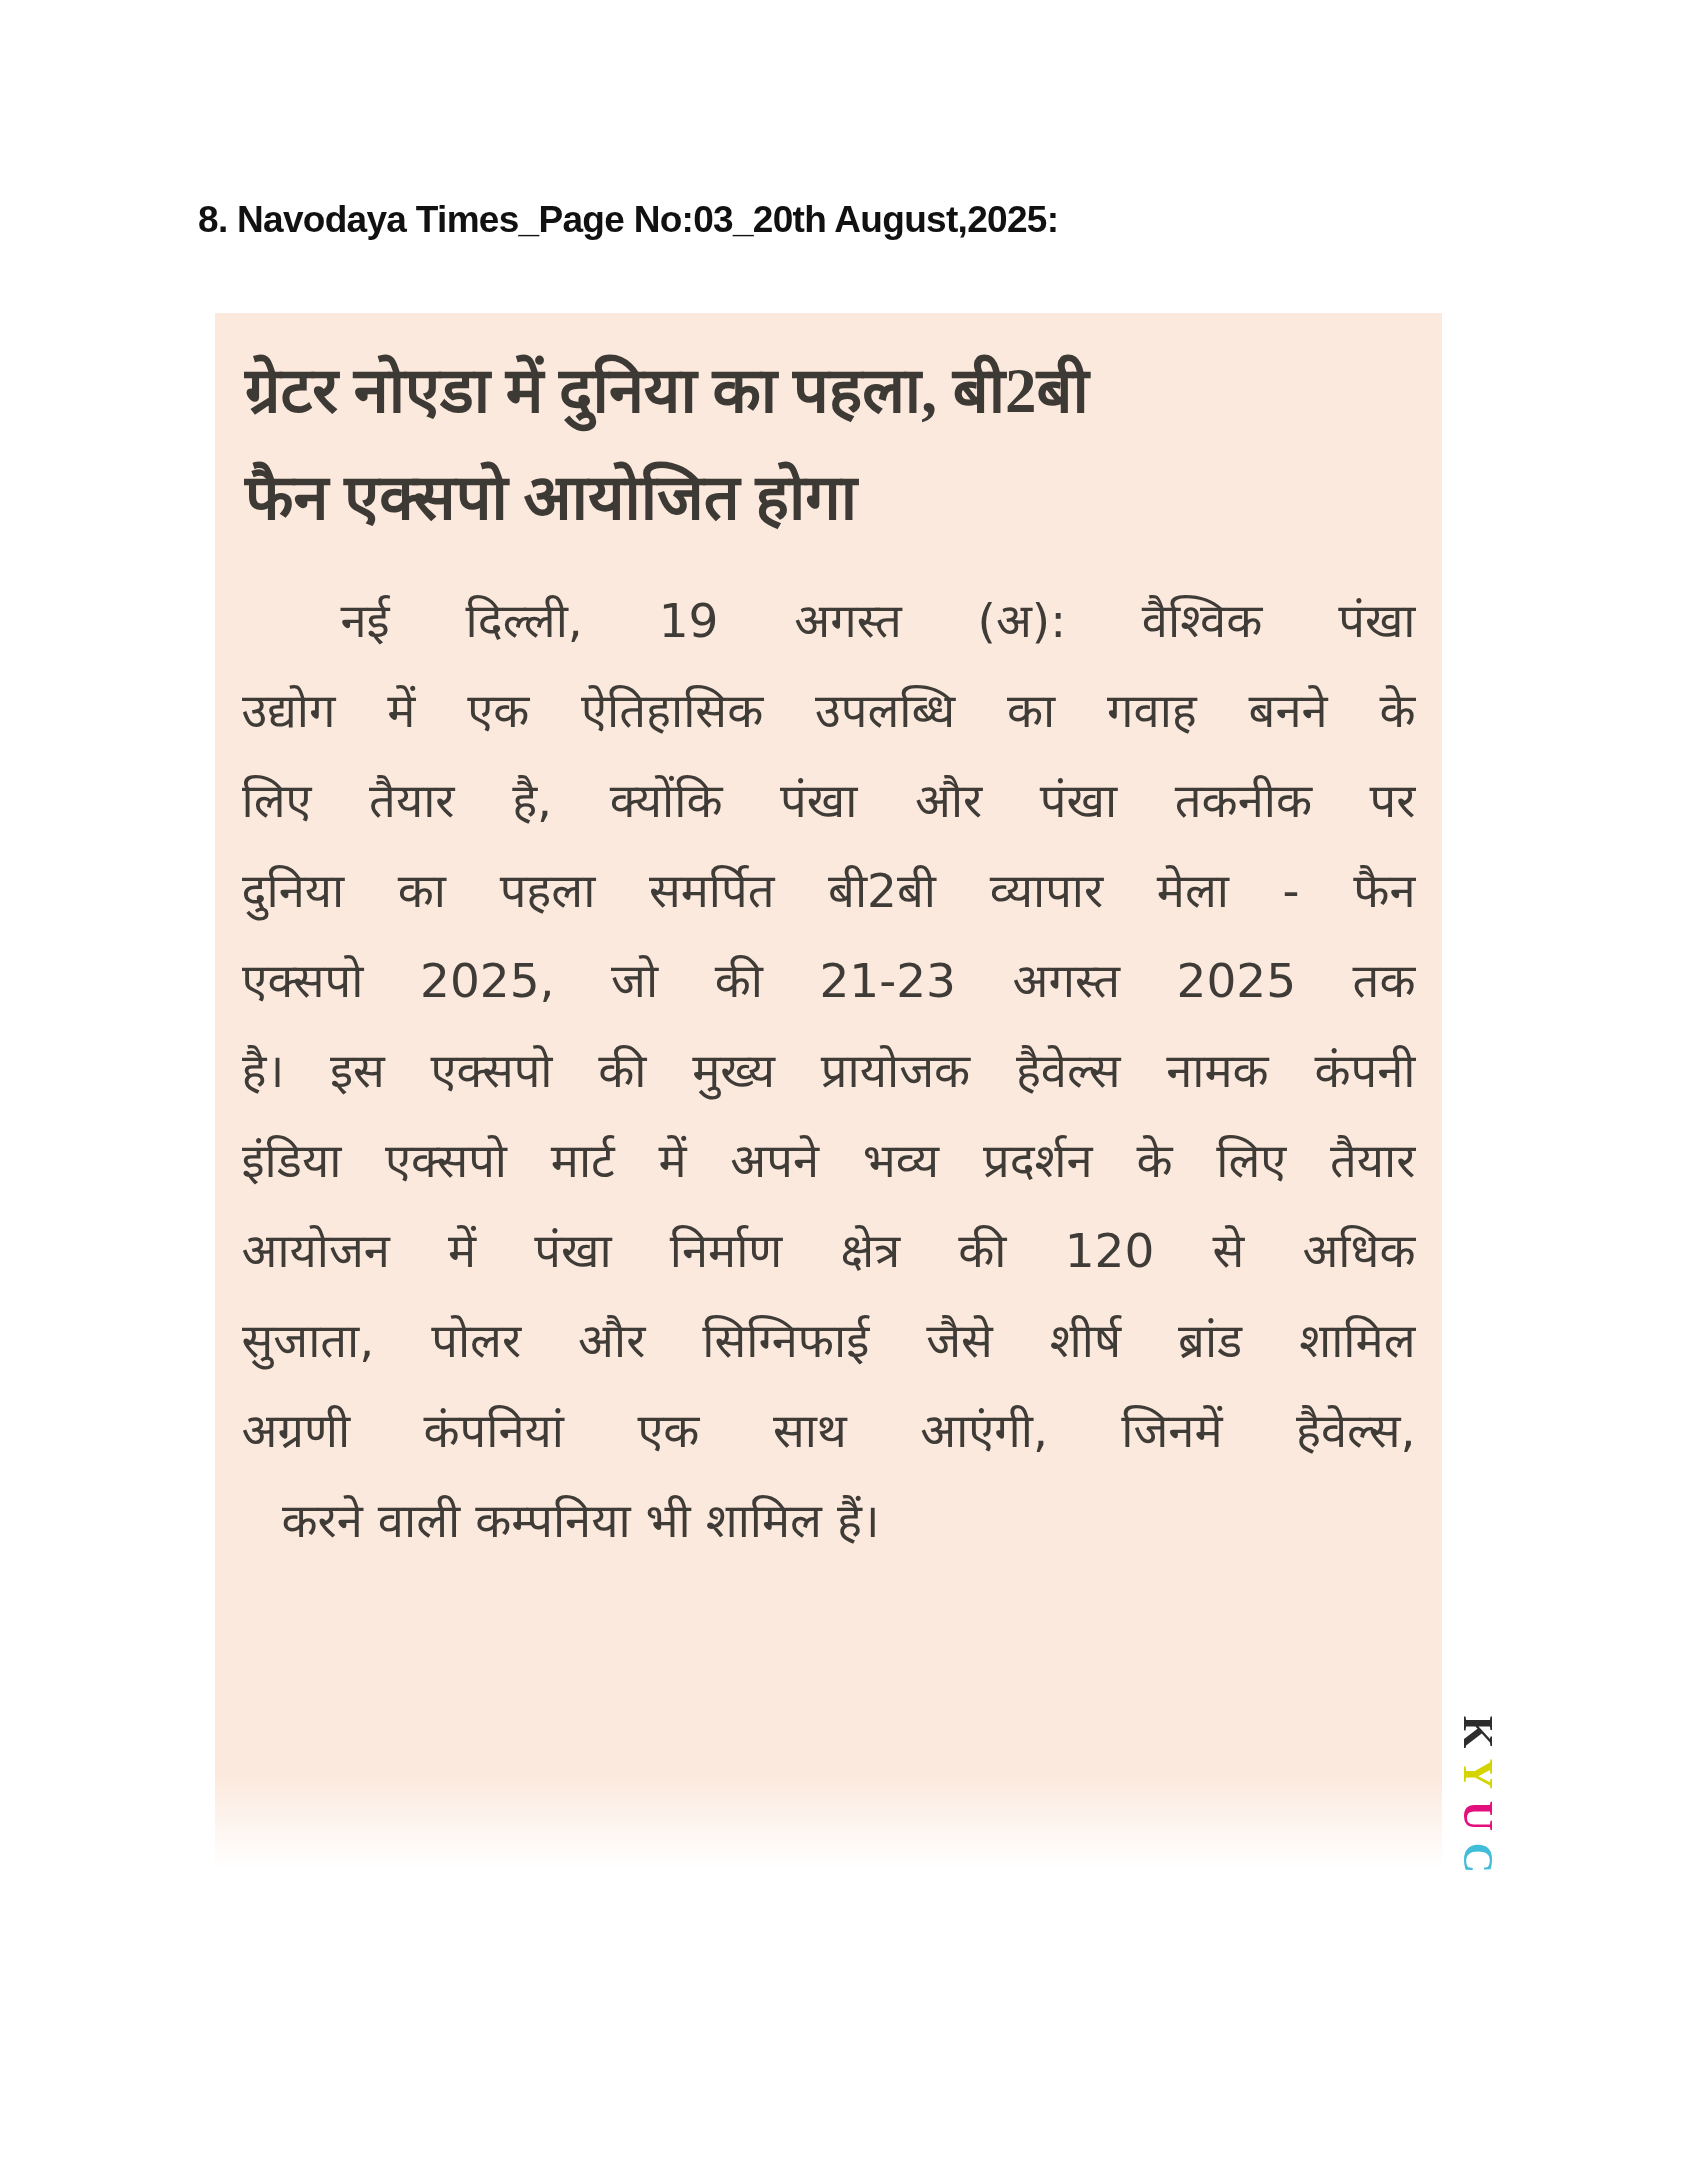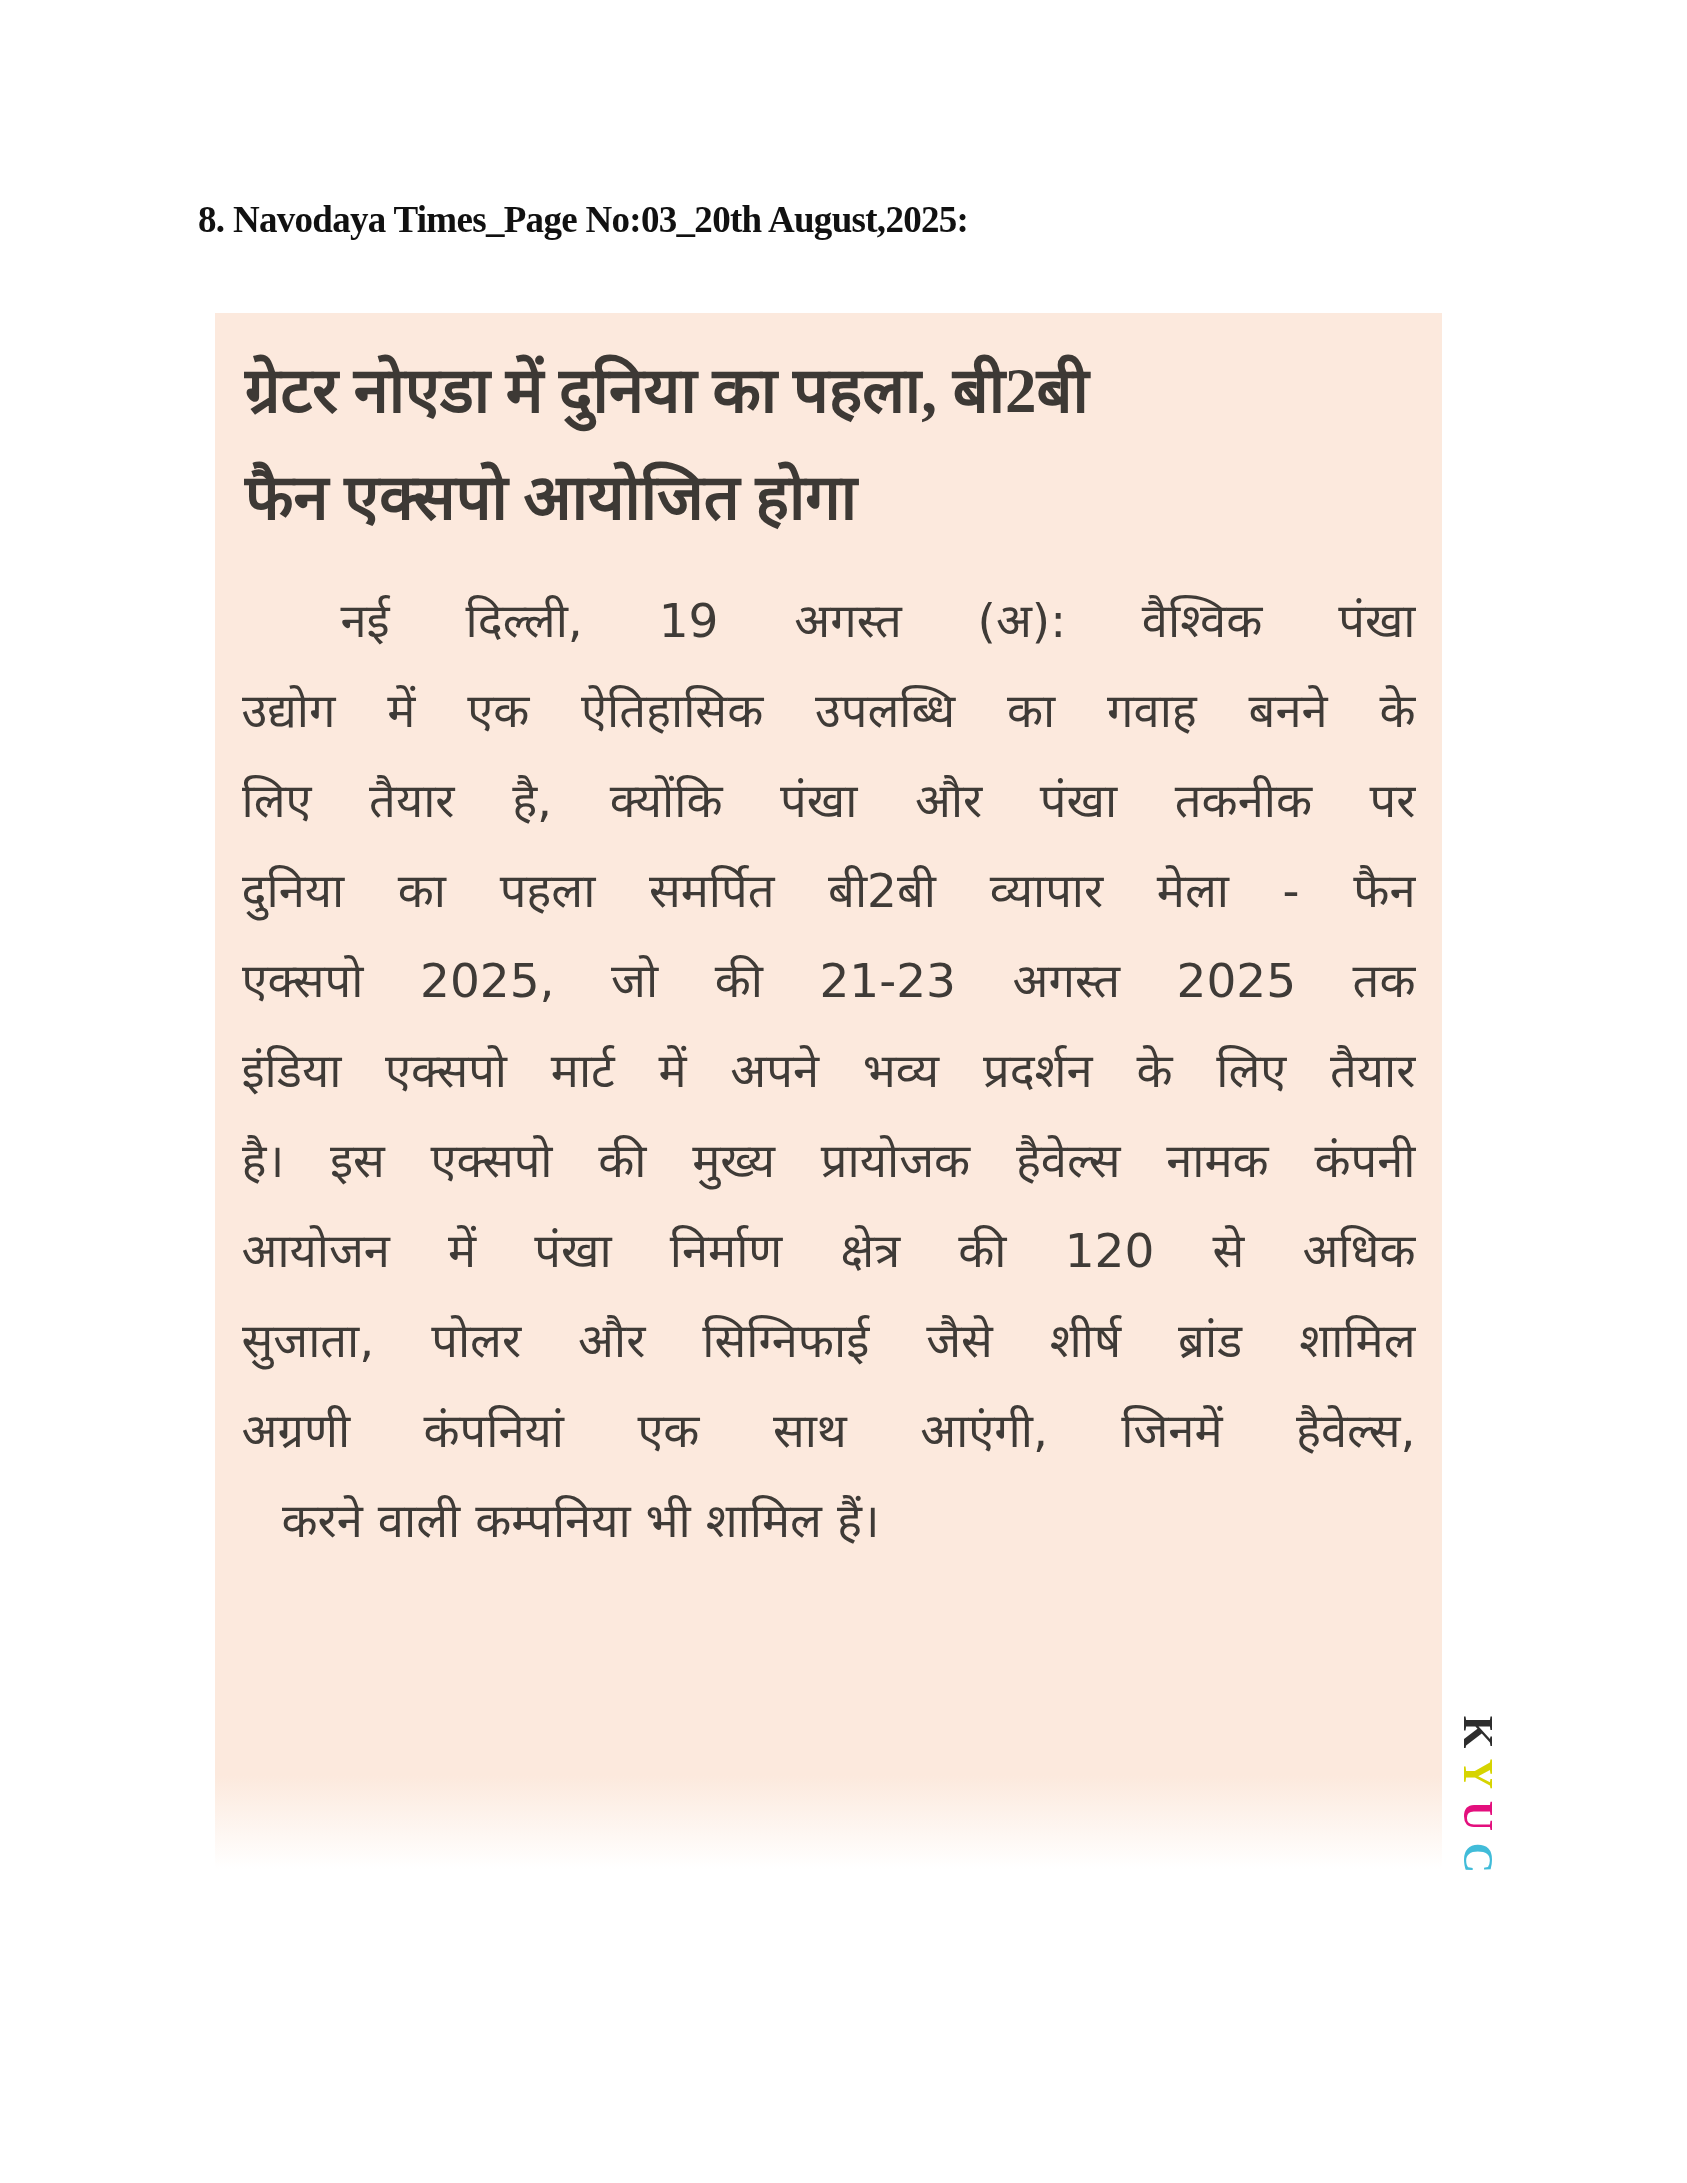--- a/index.html
+++ b/index.html
@@ -5,21 +5,21 @@
   html,body{margin:0;padding:0;}
   body{
     width:1687px;height:2183px;background:#ffffff;
     font-family:"DejaVu Sans",sans-serif;
     position:relative;overflow:hidden;
   }
   .page{position:absolute;inset:0;background:#ffffff;}
 
   .doc-heading{
     position:absolute;left:198px;top:200px;margin:0;
-    font-family:Liberation Serif, serif;
+    font-family:Liberation Sans, sans-serif;
     font-weight:bold;font-size:37px;line-height:40px;
     letter-spacing:-0.7px;color:#111111;white-space:nowrap;
   }
 
   .clipping{
     position:absolute;left:215px;top:313px;width:1227px;height:1556px;
     background:linear-gradient(180deg,#fce9dd 0%,#fce9dd 94%,rgba(252,233,221,0) 100%);
     color:#3e3a36;
   }
 
@@ -64,22 +64,22 @@
       <div class="hl-line">ग्रेटर नोएडा में दुनिया का पहला, बी2बी</div>
       <div class="hl-line">फैन एक्सपो आयोजित होगा</div>
     </div>
 
     <div class="article-body">
       <div class="bl indent">नई दिल्ली, 19 अगस्त (अ): वैश्विक पंखा</div>
       <div class="bl">उद्योग में एक ऐतिहासिक उपलब्धि का गवाह बनने के</div>
       <div class="bl">लिए तैयार है, क्योंकि पंखा और पंखा तकनीक पर</div>
       <div class="bl">दुनिया का पहला समर्पित बी2बी व्यापार मेला - फैन</div>
       <div class="bl">एक्सपो 2025, जो की 21-23 अगस्त 2025 तक</div>
+      <div class="bl">है। इस एक्सपो की मुख्य प्रायोजक हैवेल्स नामक कंपनी</div>
       <div class="bl">इंडिया एक्सपो मार्ट में अपने भव्य प्रदर्शन के लिए तैयार</div>
-      <div class="bl">है। इस एक्सपो की मुख्य प्रायोजक हैवेल्स नामक कंपनी</div>
       <div class="bl">आयोजन में पंखा निर्माण क्षेत्र की 120 से अधिक</div>
       <div class="bl">सुजाता, पोलर और सिग्निफाई जैसे शीर्ष ब्रांड शामिल</div>
       <div class="bl">अग्रणी कंपनियां एक साथ आएंगी, जिनमें हैवेल्स,</div>
       <div class="bl last">करने वाली कम्पनिया भी शामिल हैं।</div>
     </div>
 
   </div>
 
   <div class="edge-marks">
     <span class="mark" style="color: rgb(45, 45, 45);">K</span>

